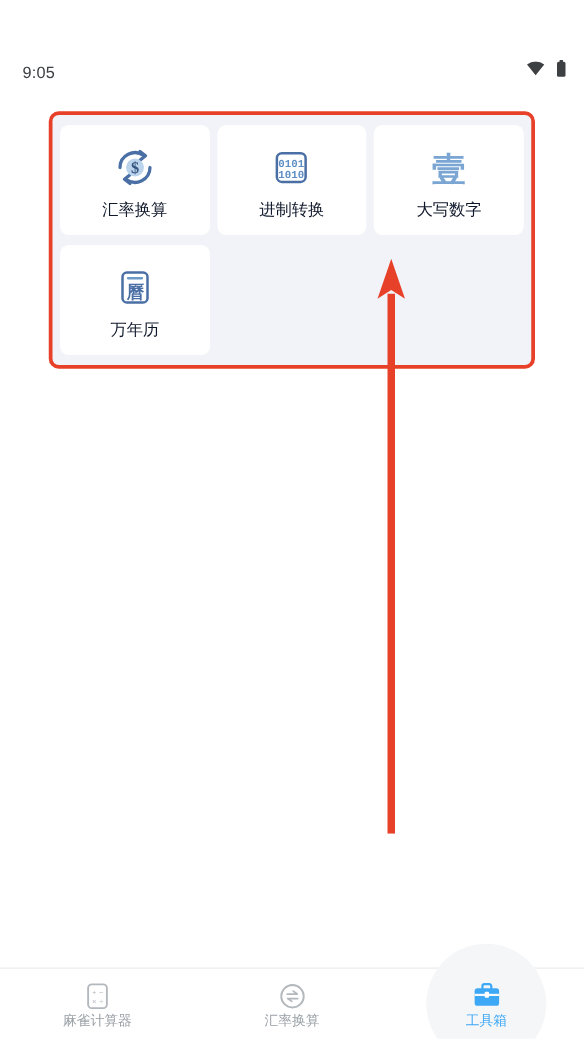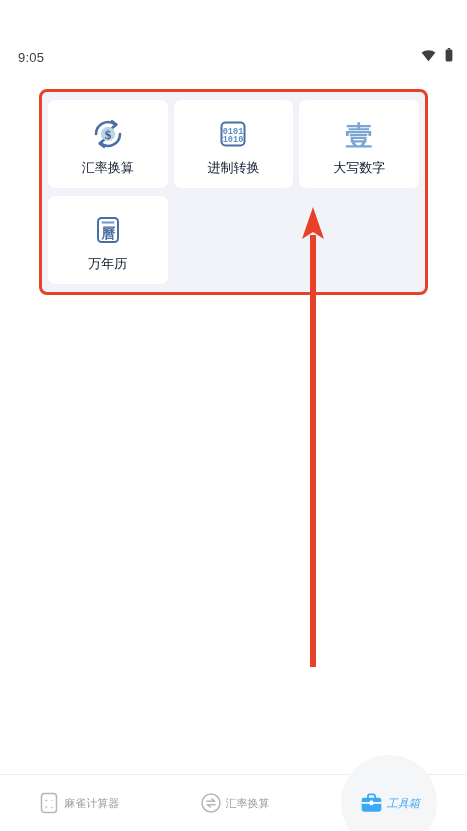--- a/index.html
+++ b/index.html
@@ -109,21 +109,21 @@
     bottom: 0;
     height: 56px;
     background: #ffffff;
     border-top: 1px solid #ececec;
     display: flex;
     align-items: stretch;
   }
   .nav-item {
     flex: 1;
     display: flex;
-    flex-direction: row;
+    flex-direction: column;
     align-items: center;
     justify-content: center;
     gap: 2px;
     cursor: pointer;
     user-select: none;
     position: relative;
   }
   .nav-item.active::before {
     content: "";
     position: absolute;
@@ -148,21 +148,20 @@
   .nav-label {
     font-size: 11px;
     color: #9aa0a6;
     line-height: 1;
     position: relative;
     z-index: 1;
     white-space: nowrap;
   }
   .nav-item.active .nav-label {
     color: #3da8f5;
-    font-style: italic;
   }
 </style>
 </head>
 <body>
 
 <div class="status-bar">
   <span class="status-time">9:05</span>
   <span class="status-icons">
     <span class="wifi-icon">
       <svg width="15" height="12" viewBox="0 0 15 12">

